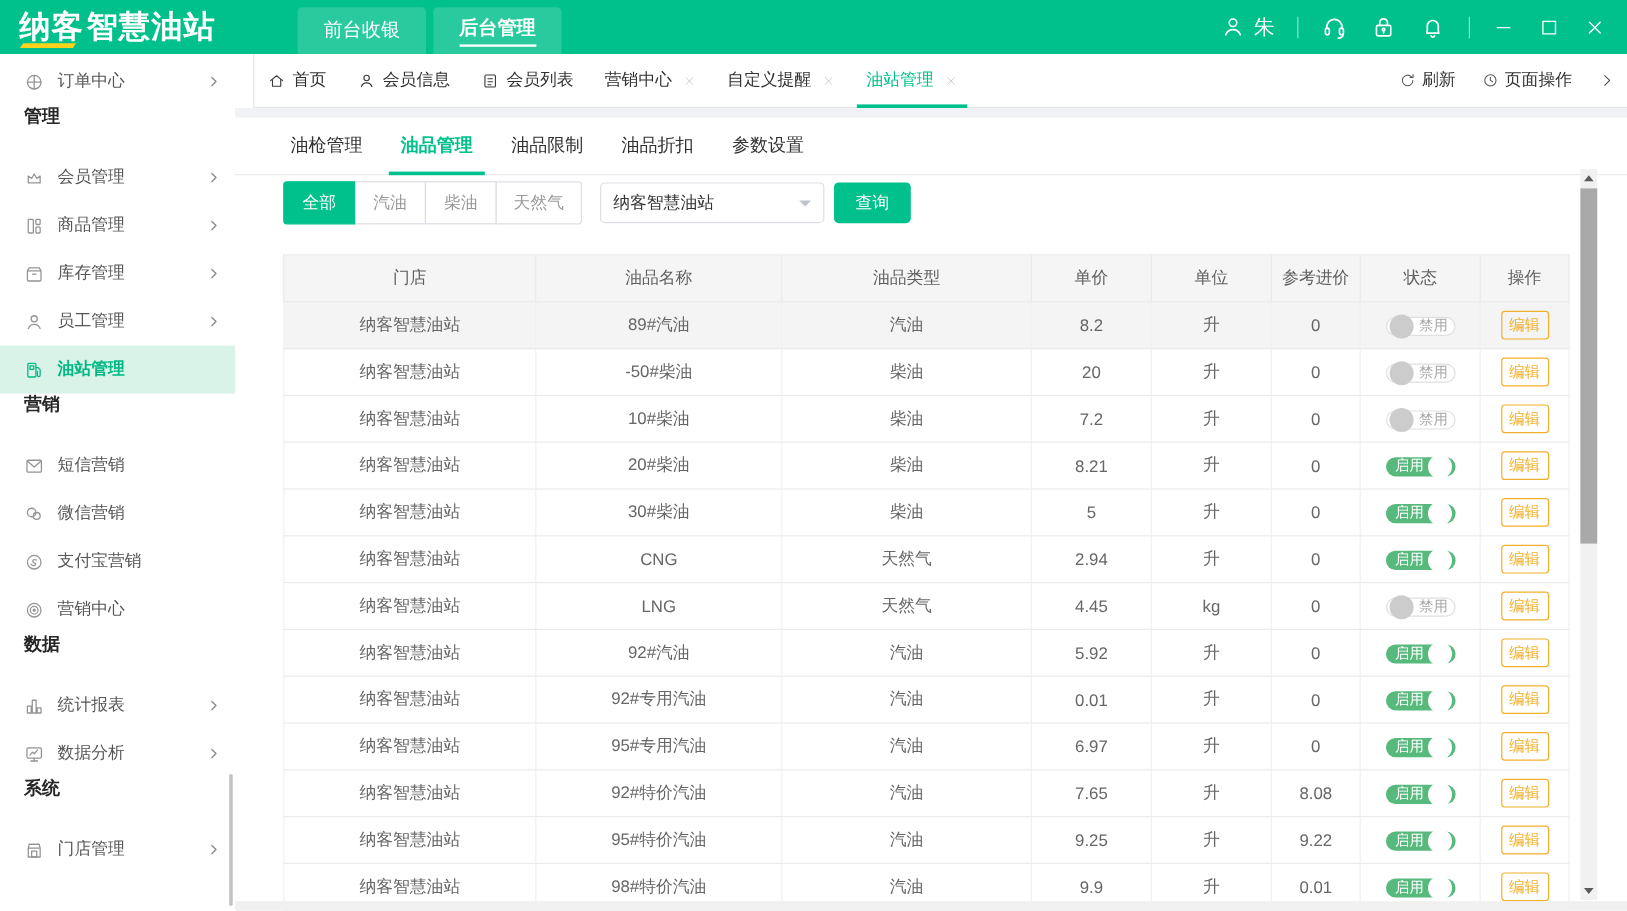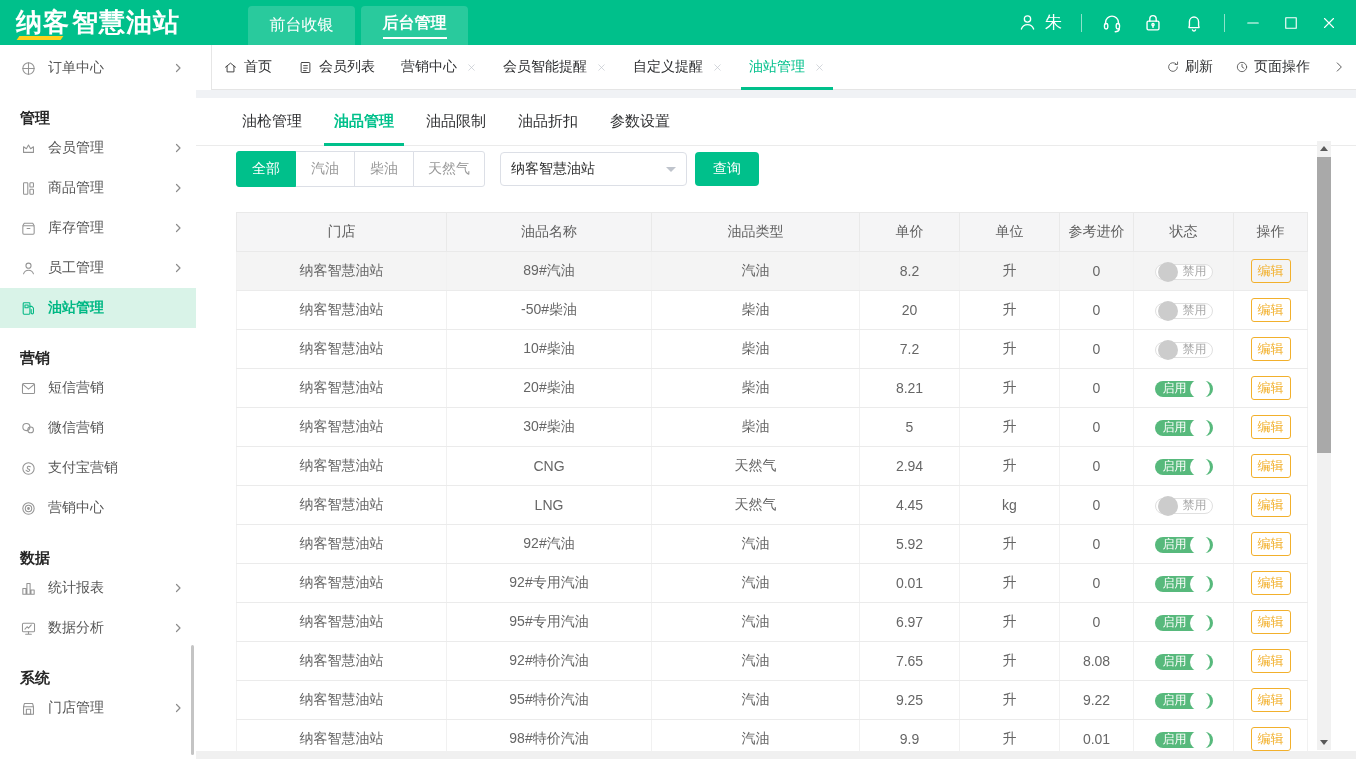--- a/index.html
+++ b/index.html
@@ -51,21 +51,21 @@
   .chev-end{width:14px;height:14px;color:#444;cursor:pointer}
 
   
   .sidebar{position:absolute;left:0;top:45px;width:212px;height:714px;background:#fff;
            border-right:1px solid #e6e6e6;padding-top:3px;overflow:hidden}
   .side-item{height:40px;display:flex;align-items:center;padding:0 16px 0 20px;color:#565656;cursor:pointer}
   .side-item .icn{width:17px;height:17px;color:#949494;margin-right:11px}
   .side-item .chev{margin-left:auto;width:12px;height:12px;color:#8c8c8c;stroke-width:2.4px}
   .side-item.active{background:#d9f3e8;color:#00b884;font-weight:bold}
   .side-item.active .icn{color:#00b884}
-  .side-section{height:40px;display:flex;align-items:flex-end;padding-left:20px;font-weight:bold;
+  .side-section{height:40px;display:flex;align-items:flex-start;padding-left:20px;font-weight:bold;
        color:#262626;font-size:15px}
   .side-scroll{position:absolute;left:191px;top:645px;width:3px;height:110px;background:#c4c4c4;border-radius:2px}
 
   
   .content{position:absolute;left:196px;top:90px;width:1160px;height:669px;background:#fff}
   .content-gap{position:absolute;left:0;top:0;width:100%;height:8px;background:#f0f2f5}
   .subtabs{position:absolute;left:0;top:8px;width:100%;height:48px;border-bottom:1px solid #ebebeb;
        display:flex;align-items:center;padding-left:30px}
   .subtab{margin:0 16px;height:100%;display:flex;align-items:center;font-size:15px;color:#303133;
        position:relative;cursor:pointer}
@@ -191,33 +191,34 @@
   <div class="tabs" id="tabs">
       <div class="tab">
         <svg class="icn" viewBox="0 0 24 24" fill="none" stroke="currentColor" stroke-width="1.5" stroke-linecap="round" stroke-linejoin="round">
           <path d="M4 11.5 12 5l8 6.5"></path>
           <path d="M6.5 10v9h11v-9"></path>
         </svg>
         <span>首页</span>
       </div>
       <div class="tab">
         <svg class="icn" viewBox="0 0 24 24" fill="none" stroke="currentColor" stroke-width="1.5" stroke-linecap="round" stroke-linejoin="round">
+          <circle cx="12" cy="8" r="3.6"></circle>
+          <path d="M5 19.5c1.3-3.6 4-5 7-5s5.7 1.4 7 5"></path>
+        </svg>
+        <span>会员信息</span>
+      </div>
+      <div class="tab">
+        <svg class="icn" viewBox="0 0 24 24" fill="none" stroke="currentColor" stroke-width="1.5" stroke-linecap="round" stroke-linejoin="round">
           <rect x="5" y="4" width="14" height="16" rx="1.5"></rect>
           <path d="M9 9h6M9 13h6M9 17h4"></path>
         </svg>
         <span>会员列表</span>
       </div>
       <div class="tab">
         <span>营销中心</span>
-        <svg class="icn close" viewBox="0 0 24 24" fill="none" stroke="currentColor" stroke-width="1.5" stroke-linecap="round" stroke-linejoin="round">
-          <path d="M6 6l12 12M18 6 6 18"></path>
-        </svg>
-      </div>
-      <div class="tab">
-        <span>会员智能提醒</span>
         <svg class="icn close" viewBox="0 0 24 24" fill="none" stroke="currentColor" stroke-width="1.5" stroke-linecap="round" stroke-linejoin="round">
           <path d="M6 6l12 12M18 6 6 18"></path>
         </svg>
       </div>
       <div class="tab">
         <span>自定义提醒</span>
         <svg class="icn close" viewBox="0 0 24 24" fill="none" stroke="currentColor" stroke-width="1.5" stroke-linecap="round" stroke-linejoin="round">
           <path d="M6 6l12 12M18 6 6 18"></path>
         </svg>
       </div>

